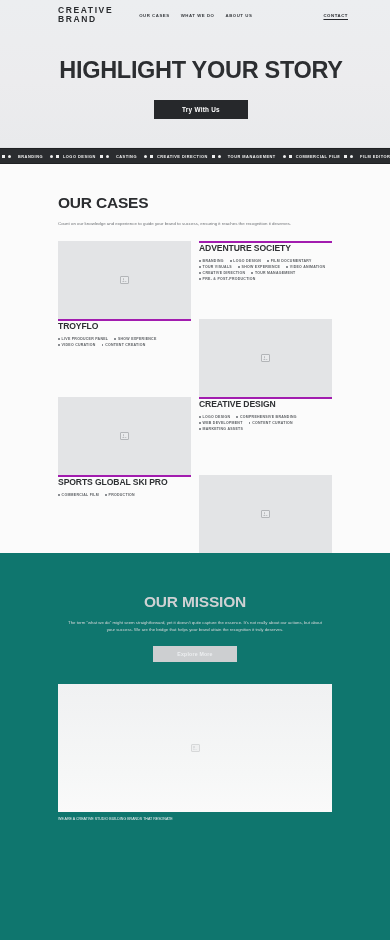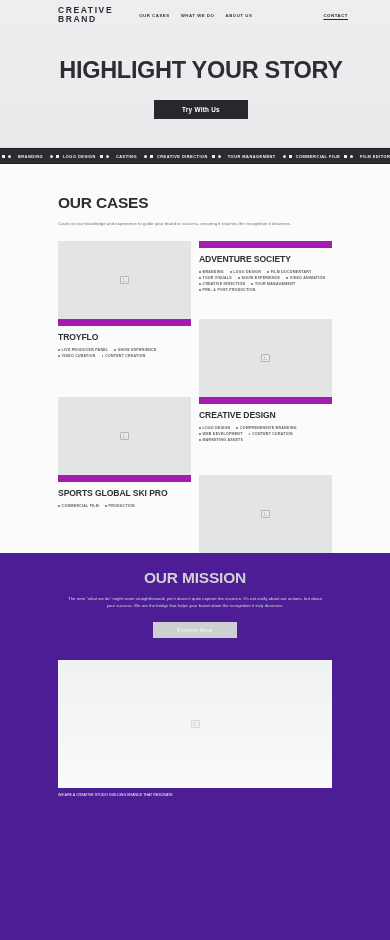--- a/index.html
+++ b/index.html
@@ -3,21 +3,21 @@
 <meta charset="utf-8">
 <title>Creative Brand</title>
 <style>
   * { margin:0; padding:0; box-sizing:border-box; }
   html, body {
     width:390px; height:940px;
     font-family:"Liberation Sans", sans-serif;
     background:#fbfbfb;
     overflow:hidden;
   }
-  .page { width:390px; height:940px; position:relative; background:#4c1d95; }
+  .page { width:390px; height:940px; position:relative; background:#0f766e; }
 
   
   .hero-wrap {
     background:linear-gradient(180deg,#eceef0 0%, #ececee 55%, #e9eaec 100%);
     padding-bottom:28px;
     border-bottom:1px solid #e2e3e5;
   }
   .navbar {
     display:flex; align-items:center;
     padding:7px 14px 7px 14px;
@@ -113,21 +113,21 @@
     content:""; position:absolute;
     left:1px; bottom:1px; right:1px; height:2.4px;
     background:#b8babd;
     clip-path:polygon(0 100%, 28% 36%, 52% 100%, 68% 62%, 100% 100%);
   }
   .ph-icon::after {
     content:""; position:absolute;
     left:1.6px; top:1.3px; width:1.6px; height:1.6px;
     border-radius:50%; background:#b8babd;
   }
-  .case-info { border-top:7px solid #a21caf; padding-top:6px; }
+  .case-info { border-top:2px solid #a21caf; }
   .case-title {
     font-size:8.6px; font-weight:700;
     color:#2f3134; letter-spacing:-0.1px;
   }
   .tags {
     margin-top:6px; display:flex; flex-wrap:wrap;
     gap:2px 6px;
   }
   .tag {
     font-size:3.5px; letter-spacing:0.28px;
@@ -135,21 +135,21 @@
     display:flex; align-items:center; gap:1.8px;
     white-space:nowrap;
   }
   .tag::before {
     content:""; width:1.8px; height:1.8px;
     background:#8b8e92; flex:none;
   }
 
   
   .mission {
-    margin-top:16px; text-align:center;
+    margin-top:40px; text-align:center;
     padding:0 65px;
   }
   .mission h2 {
     font-size:15.5px; font-weight:700;
     color:#cfd1d3; letter-spacing:-0.2px;
   }
   .mission p {
     margin-top:8px; font-size:4.3px; line-height:7.4px;
     color:#d6d8da;
   }

